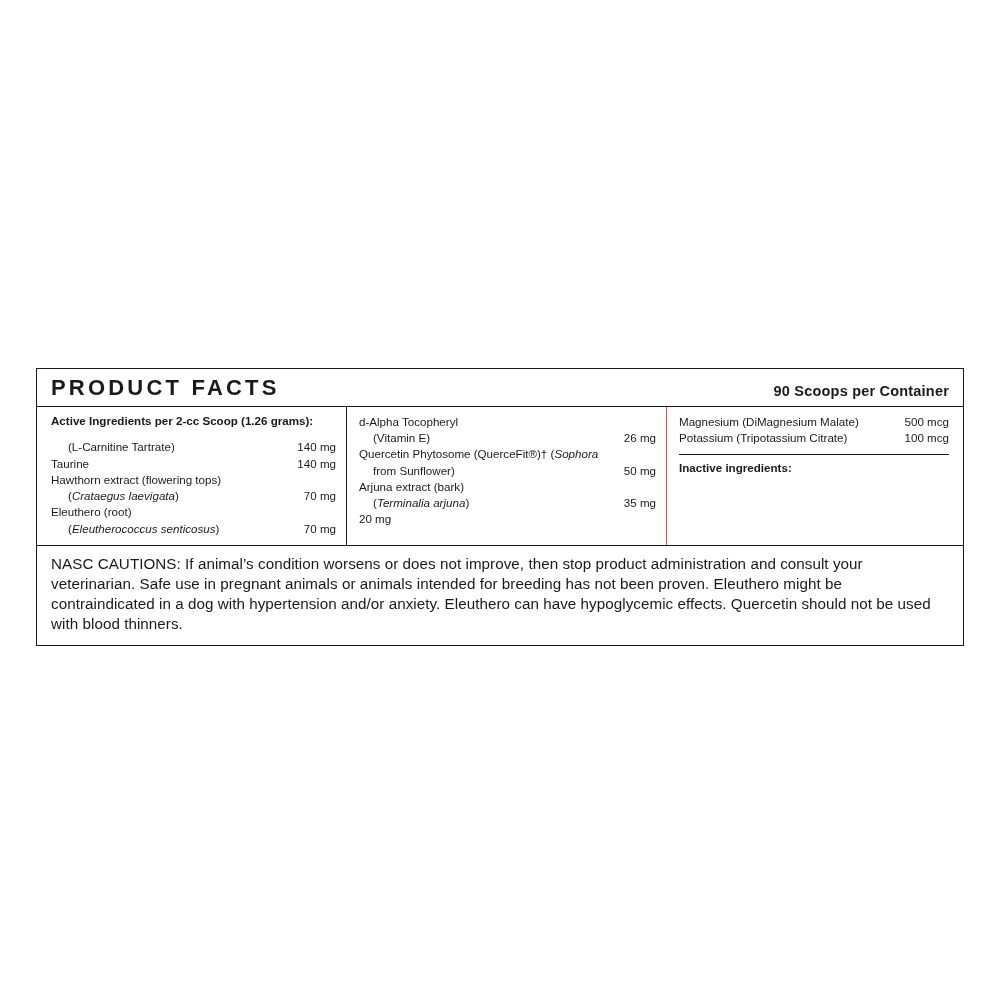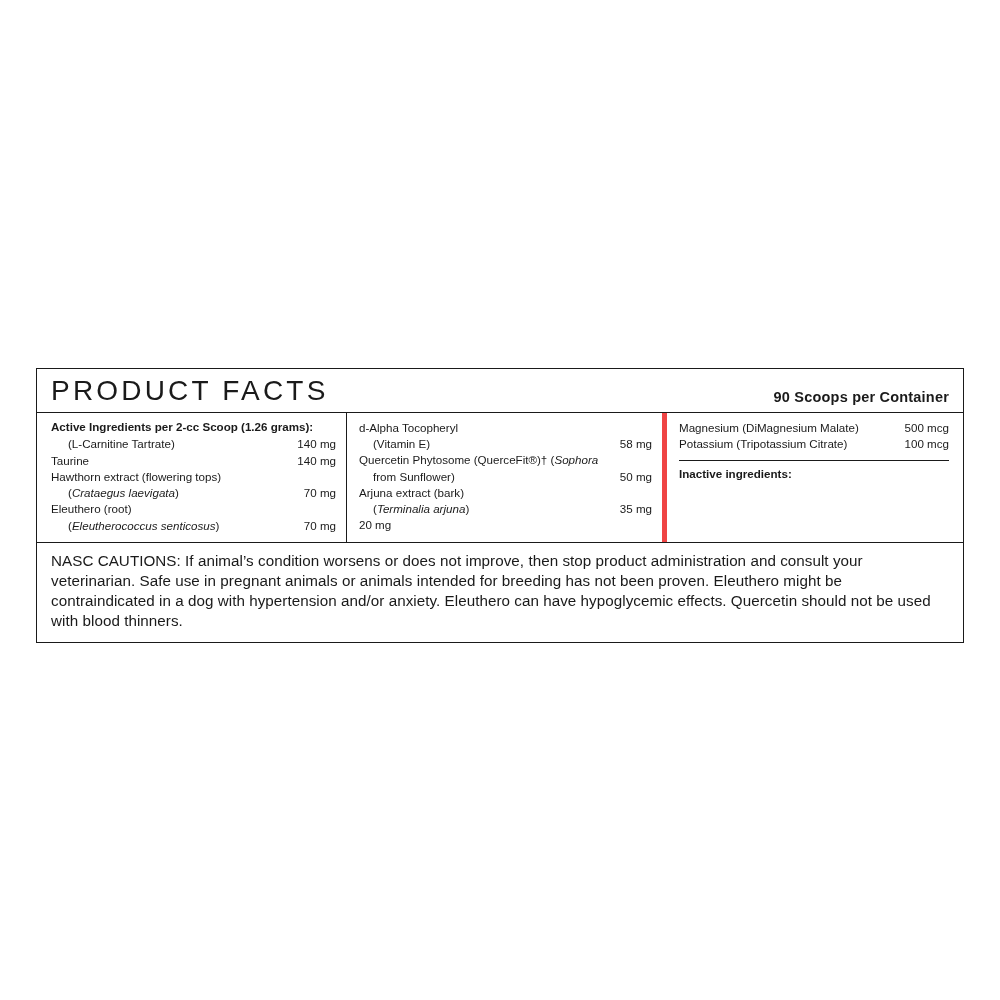--- a/index.html
+++ b/index.html
@@ -28,23 +28,23 @@
 
   
   .header {
     display: flex;
     align-items: flex-end;
     justify-content: space-between;
     padding: 8px 14px 6px 14px;
     border-bottom: 1.5px solid #1a1a1a;
   }
   .header-title {
-    font-size: 28px;
+    font-size: 22px;
     letter-spacing: 3.2px;
-    font-weight: 400;
+    font-weight: 700;
     line-height: 1;
     padding-bottom: 1px;
   }
   .header-right {
     font-size: 14.5px;
     letter-spacing: 0.2px;
     line-height: 1;
     padding-bottom: 2px;
     font-weight: bold;
   }
@@ -58,33 +58,33 @@
   .col {
     box-sizing: border-box;
     padding: 7px 10px 8px 14px;
   }
   .col-1 {
     width: 310px;
     border-right: 1px solid #1a1a1a;
   }
   .col-2 {
     width: 320px;
-    border-right: 5px solid #ef4444;
+    border-right: 1px solid #ef4444;
     padding-left: 12px;
   }
   .col-3 {
     flex: 1;
     padding-left: 12px;
     padding-right: 14px;
   }
 
   .col-heading {
     font-size: 11.6px;
     font-weight: bold;
-    margin-bottom: 2px;
+    margin-bottom: 11px;
     line-height: 1.25;
   }
 
   .row {
     display: flex;
     justify-content: space-between;
     align-items: baseline;
     font-size: 11.6px;
     line-height: 1.40;
     white-space: nowrap;
@@ -169,21 +169,21 @@
       </div>
     </div>
 
     <div class="col col-2">
       <div class="row">
         <span class="name">d-Alpha Tocopheryl</span>
         <span class="amt"></span>
       </div>
       <div class="row">
         <span class="name indent2">(Vitamin E)</span>
-        <span class="amt">58 mg</span>
+        <span class="amt">26 mg</span>
       </div>
       <div class="row">
         <span class="name">Quercetin Phytosome (QuerceFit®)† (<em>Sophora</em></span>
         <span class="amt"></span>
       </div>
       <div class="row">
         <span class="name indent2">from Sunflower)</span>
         <span class="amt">50 mg</span>
       </div>
       <div class="row">

